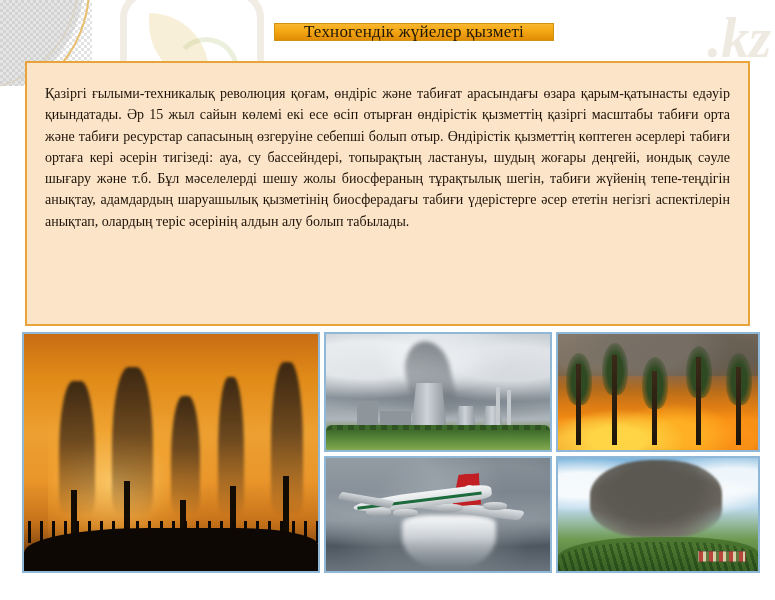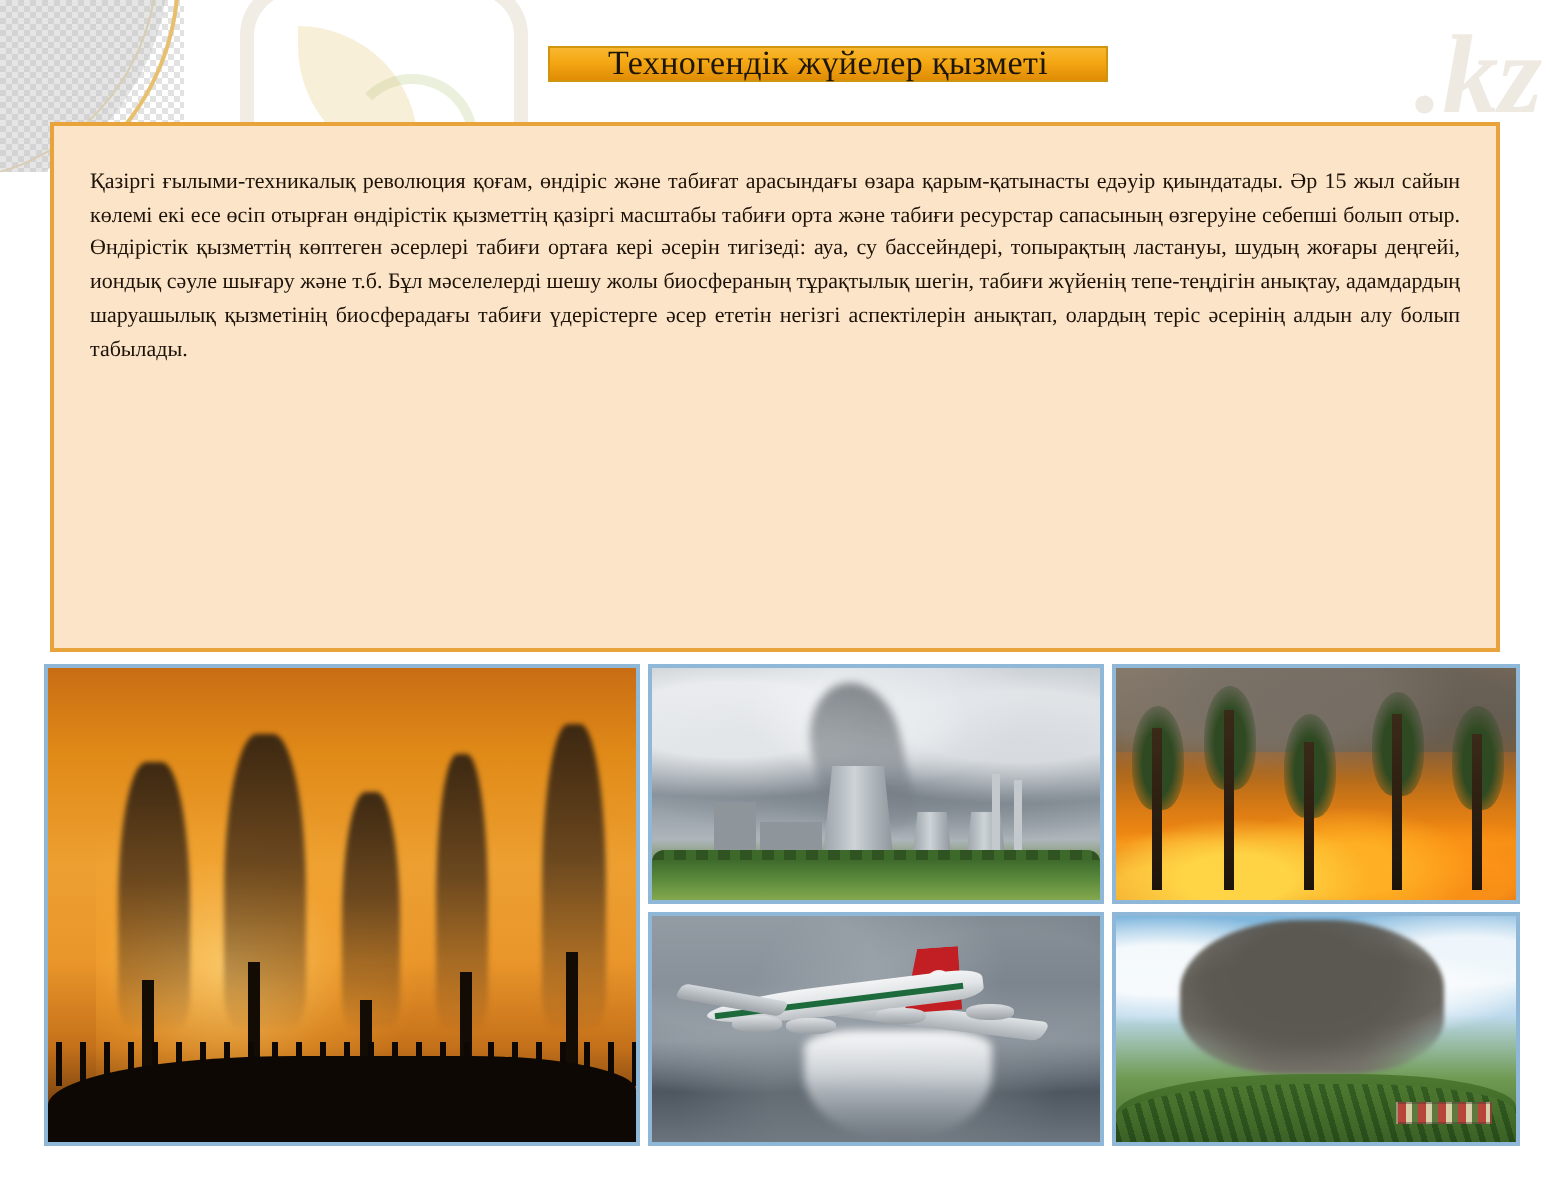--- a/index.html
+++ b/index.html
@@ -123,21 +123,21 @@
     position: absolute;
     left: 25px; top: 61px;
     width: 725px; height: 265px;
     background: #fce4c8;
     border: 2px solid #e8a33a;
     box-sizing: border-box;
     padding: 20px 18px 8px 18px;
   }
   .body-text {
     font-family: "Liberation Serif", serif;
-    font-size: 11px;
+    font-size: 14px;
     line-height: 1.52;
     color: #1c1208;
     text-align: justify;
     text-justify: inter-word;
     margin: 0;
     hyphens: none;
   }
 
   
   .photos {

